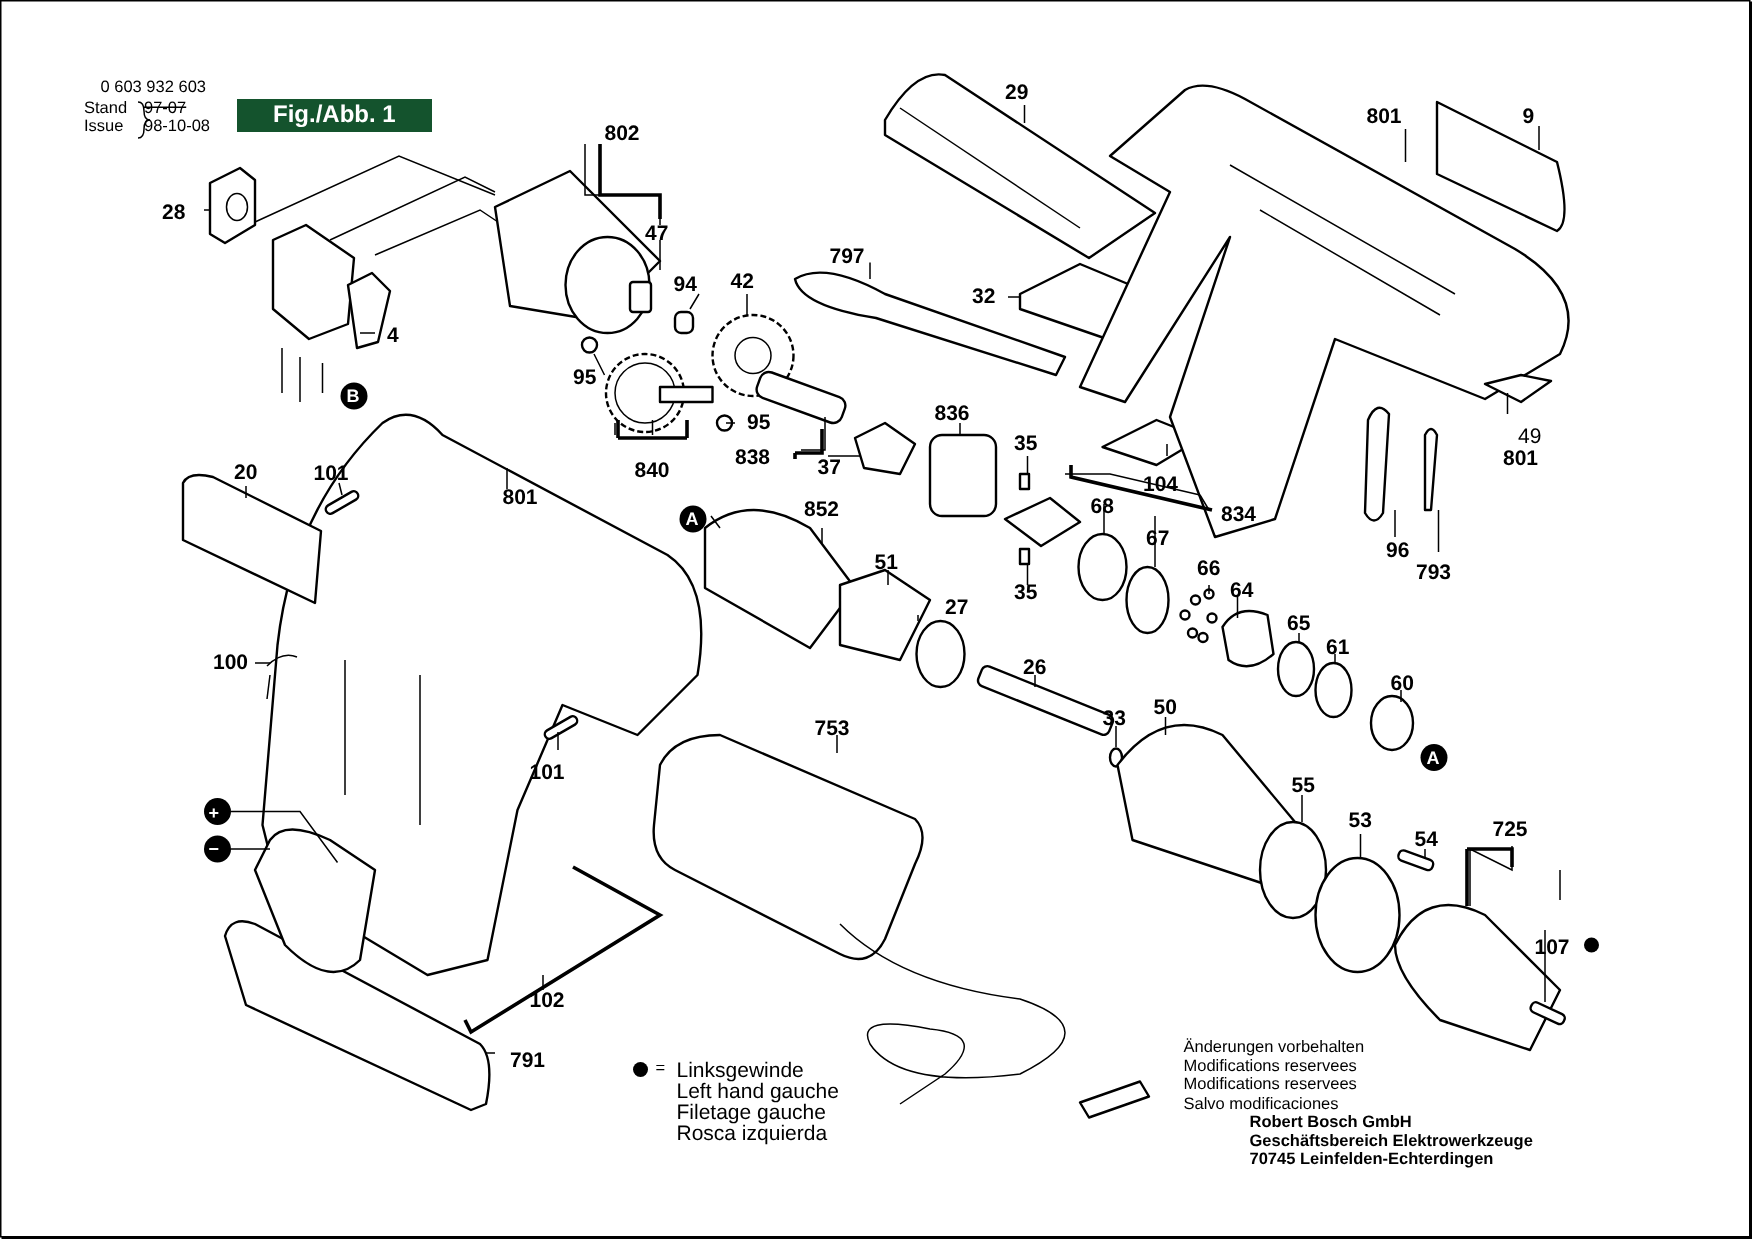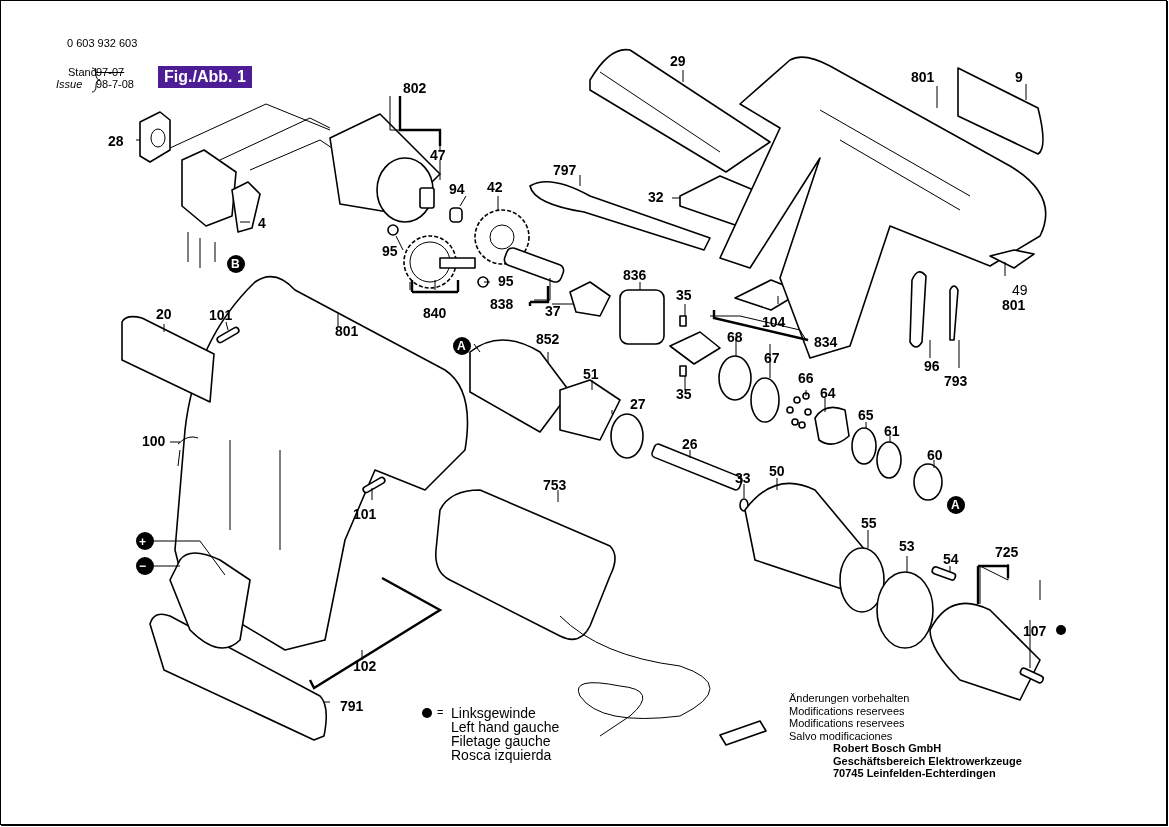--- a/index.html
+++ b/index.html
@@ -1,25 +1,25 @@
 <!DOCTYPE html>
 <html><head>
 <meta charset="utf-8">
 <style>
   html, body { margin:0; padding:0; background:#ffffff; }
   body { width:1169px; height:827px; overflow:hidden; font-family:"Liberation Sans", sans-serif; }
   #frame { position:absolute; left:0; top:0; width:1167px; height:825px; border:1px solid #000; box-sizing:border-box; background:#fff; }
   #frame:after { content:""; position:absolute; right:-2px; bottom:-2px; width:100%; height:100%; border-right:2px solid #000; border-bottom:2px solid #000; pointer-events:none; }
   .hdr { position:absolute; font-size:11px; color:#000; line-height:12px; }
-  #doc-number { left:56px; top:37px;padding-left:11px; }
-  #stand-label { left:68px; top:66px; }
-  #issue-label { left:56px; top:78px;font-style:italic; }
+  #doc-number { left:56px; top:52px;padding-left:11px; }
+  #stand-label { left:56px; top:66px; }
+  #issue-label { left:56px; top:78px; }
   #issue-date { left:96px; top:78px; }
   #stand-crossed { left:96px; top:66px; }
-  #fig-label { position:absolute; left:158px; top:66px; background:#4c1d95; color:#fff; font-weight:bold; font-size:16px; padding:2px 6px; line-height:18px; }
+  #fig-label { position:absolute; left:158px; top:66px; background:#14532d; color:#fff; font-weight:bold; font-size:16px; padding:2px 24px; line-height:18px; }
   svg#diagram { position:absolute; left:0; top:0; }
   .part { fill:#fff; stroke:#000; stroke-width:1.6; stroke-linejoin:round; }
   .thin { fill:none; stroke:#000; stroke-width:1; }
   .bold { fill:none; stroke:#000; stroke-width:2.4; }
   .lbl { font-family:"Liberation Sans", sans-serif; font-size:14px; font-weight:bold; fill:#000; }
   .lbl-n { font-family:"Liberation Sans", sans-serif; font-size:14px; fill:#000; }
   .badge { fill:#000; }
   .badge-t { font-family:"Liberation Sans", sans-serif; font-size:12px; font-weight:bold; fill:#fff; }
   .legend { position:absolute; font-size:14px; line-height:14px; color:#000; }
   #legend-thread { left:451px; top:706px; }
@@ -30,21 +30,21 @@
 </style>
 </head>
 <body>
 
 <div id="frame"></div>
 
 <div class="hdr" id="doc-number">0 603 932 603</div>
 <div class="hdr" id="stand-label">Stand</div>
 <div class="hdr" id="stand-crossed" style="text-decoration:line-through;">97-07</div>
 <div class="hdr" id="issue-label">Issue</div>
-<div class="hdr" id="issue-date">98-7-08</div>
+<div class="hdr" id="issue-date">98-10-08</div>
 <div id="fig-label">Fig./Abb. 1</div>
 
 <svg id="diagram" width="1169" height="827" viewBox="0 0 1169 827">
 
   <path class="thin" d="M92,68 q4,0 4,6 q0,6 4,6 q-4,0 -4,6 q0,6 -4,6"></path>
 
   <g>
     <path class="part" d="M140,122 l20,-10 l10,8 l0,30 l-20,12 l-10,-6 z"></path>
     <ellipse class="thin" cx="158" cy="138" rx="7" ry="9"></ellipse>
   </g>

